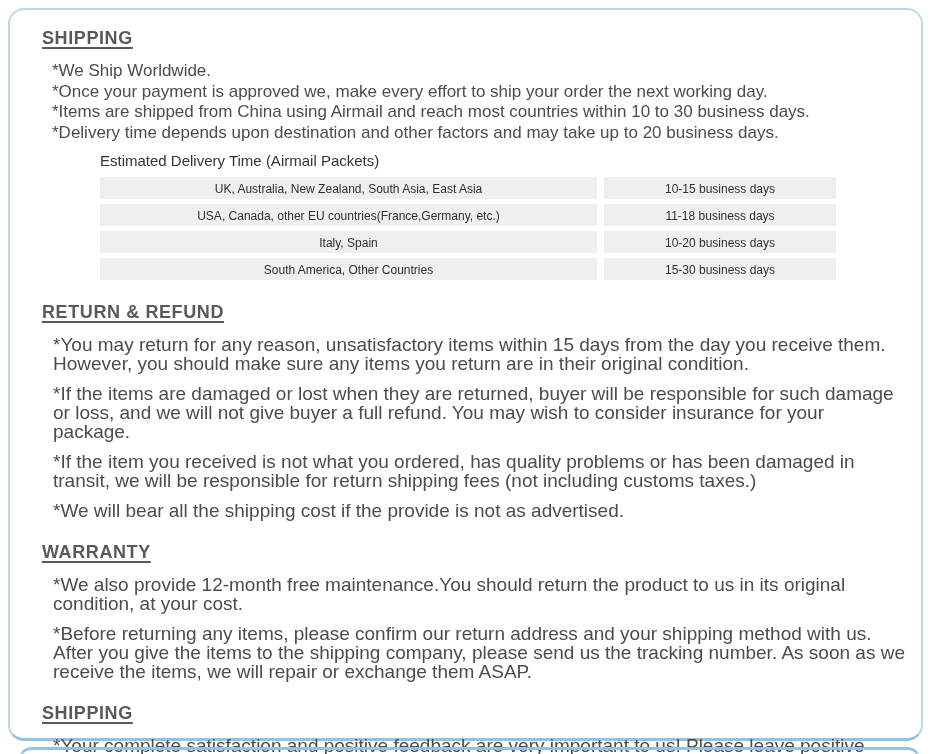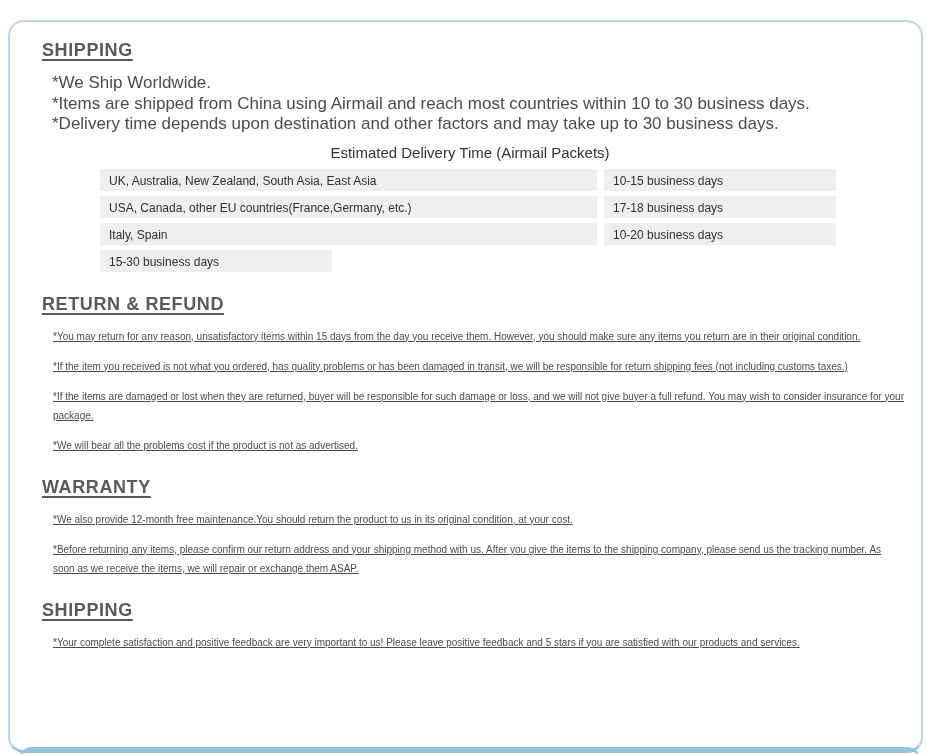--- a/index.html
+++ b/index.html
@@ -11,21 +11,21 @@
   .viewport {
     position: relative;
     width: 935px;
     height: 754px;
     background: #ffffff;
     overflow: hidden;
   }
   .panel {
     position: absolute;
     left: 8px;
-    top: 20px;
+    top: 8px;
     width: 915px;
     height: 733px;
     box-sizing: border-box;
     background: #ffffff;
     border: 2px solid var(--border-blue, #bcd7e9);
     border-bottom: 3px solid var(--border-blue-strong, #94c2e0);
     border-radius: 16px;
     padding: 14px 16px 0 30px;
   }
   .next-panel-edge {
@@ -52,27 +52,27 @@
   }
   .bullet-line {
     font-size: 17px;
     color: var(--body-text, #4c4c4c);
     line-height: 20.5px;
     padding-left: 12px;
   }
   .table-title {
     width: 740px;
     margin: 9px 0 8px 60px;
-    text-align: center;
     font-size: 15px;
     color: #333333;
   }
   .delivery-table {
     margin-left: 60px;
     width: 740px;
+    text-align: center;
   }
   .delivery-row {
     display: flex;
     gap: 7px;
     margin-bottom: 5px;
   }
   .cell {
     background: var(--row-bg, #efefef);
     box-sizing: border-box;
     font-size: 12px;
@@ -80,67 +80,68 @@
     padding: 5px 9px 4px 9px;
     height: 22px;
     overflow: hidden;
     white-space: nowrap;
   }
   .cell.region { width: 497px; }
   .cell.time   { width: 232px; }
   .section { margin-top: 22px; }
   .section.first { margin-top: 4px; }
   .para {
-    font-size: 10px;
+    font-size: 19px;
     color: var(--body-text, #4c4c4c);
     line-height: 19px;
     margin: 0 0 11px 0;
     padding-left: 13px;
     max-width: 856px;
-    text-decoration: underline;
   }
 </style>
 </head>
 <body>
 
 <div class="viewport">
   <div class="panel">
 
     <div class="section first">
       <h2 class="section-heading">SHIPPING</h2>
       <div class="bullet-line">*We Ship Worldwide.</div>
+      <div class="bullet-line">*Once your payment is approved we, make every effort to ship your order the next working day.</div>
       <div class="bullet-line">*Items are shipped from China using Airmail and reach most countries within 10 to 30 business days.</div>
-      <div class="bullet-line">*Delivery time depends upon destination and other factors and may take up to 30 business days.</div>
+      <div class="bullet-line">*Delivery time depends upon destination and other factors and may take up to 20 business days.</div>
 
       <div class="table-title">Estimated Delivery Time (Airmail Packets)</div>
       <div class="delivery-table">
         <div class="delivery-row">
           <div class="cell region">UK, Australia, New Zealand, South Asia, East Asia</div>
           <div class="cell time">10-15 business days</div>
         </div>
         <div class="delivery-row">
           <div class="cell region">USA, Canada, other EU countries(France,Germany, etc.)</div>
-          <div class="cell time">17-18 business days</div>
+          <div class="cell time">11-18 business days</div>
         </div>
         <div class="delivery-row">
           <div class="cell region">Italy, Spain</div>
           <div class="cell time">10-20 business days</div>
         </div>
         <div class="delivery-row">
+          <div class="cell region">South America, Other Countries</div>
           <div class="cell time">15-30 business days</div>
         </div>
       </div>
     </div>
 
     <div class="section">
       <h2 class="section-heading">RETURN &amp; REFUND</h2>
       <p class="para">*You may return for any reason, unsatisfactory items within 15 days from the day you receive them. However, you should make sure any items you return are in their original condition.</p>
+      <p class="para">*If the items are damaged or lost when they are returned, buyer will be responsible for such damage or loss, and we will not give buyer a full refund. You may wish to consider insurance for your package.</p>
       <p class="para">*If the item you received is not what you ordered, has quality problems or has been damaged in transit, we will be responsible for return shipping fees (not including customs taxes.)</p>
-      <p class="para">*If the items are damaged or lost when they are returned, buyer will be responsible for such damage or loss, and we will not give buyer a full refund. You may wish to consider insurance for your package.</p>
-      <p class="para">*We will bear all the problems cost if the product is not as advertised.</p>
+      <p class="para">*We will bear all the shipping cost if the provide is not as advertised.</p>
     </div>
 
     <div class="section">
       <h2 class="section-heading">WARRANTY</h2>
       <p class="para">*We also provide 12-month free maintenance.You should return the product to us in its original condition, at your cost.</p>
       <p class="para">*Before returning any items, please confirm our return address and your shipping method with us. After you give the items to the shipping company, please send us the tracking number. As soon as we receive the items, we will repair or exchange them ASAP.</p>
     </div>
 
     <div class="section">
       <h2 class="section-heading">SHIPPING</h2>

